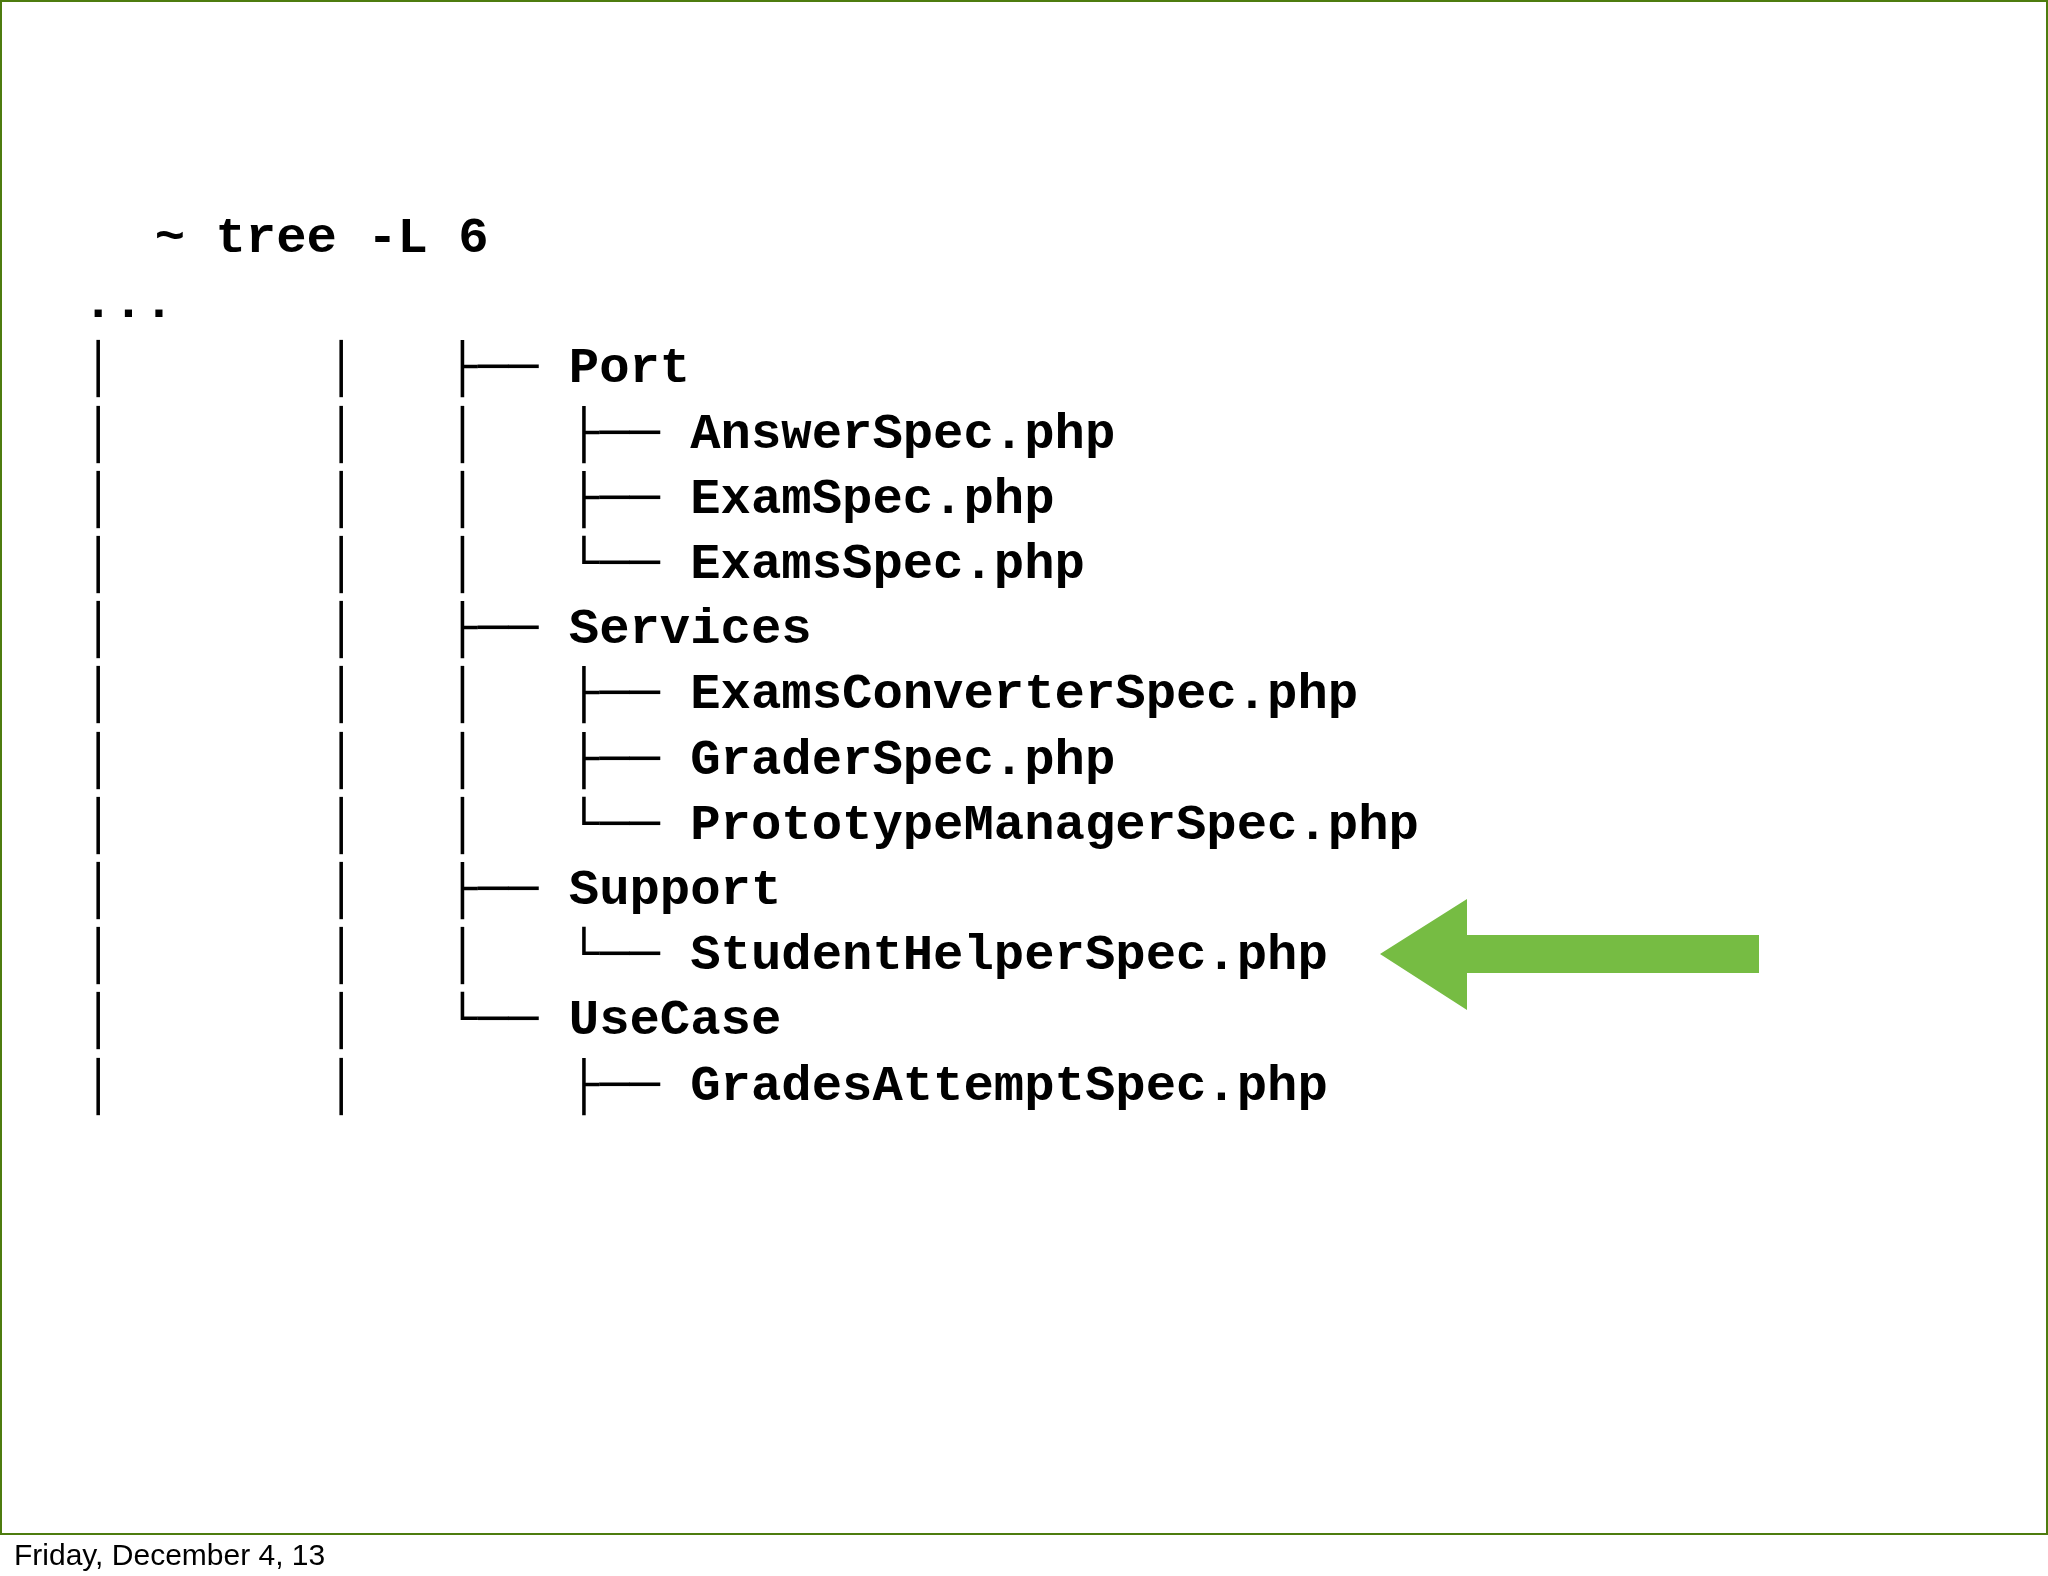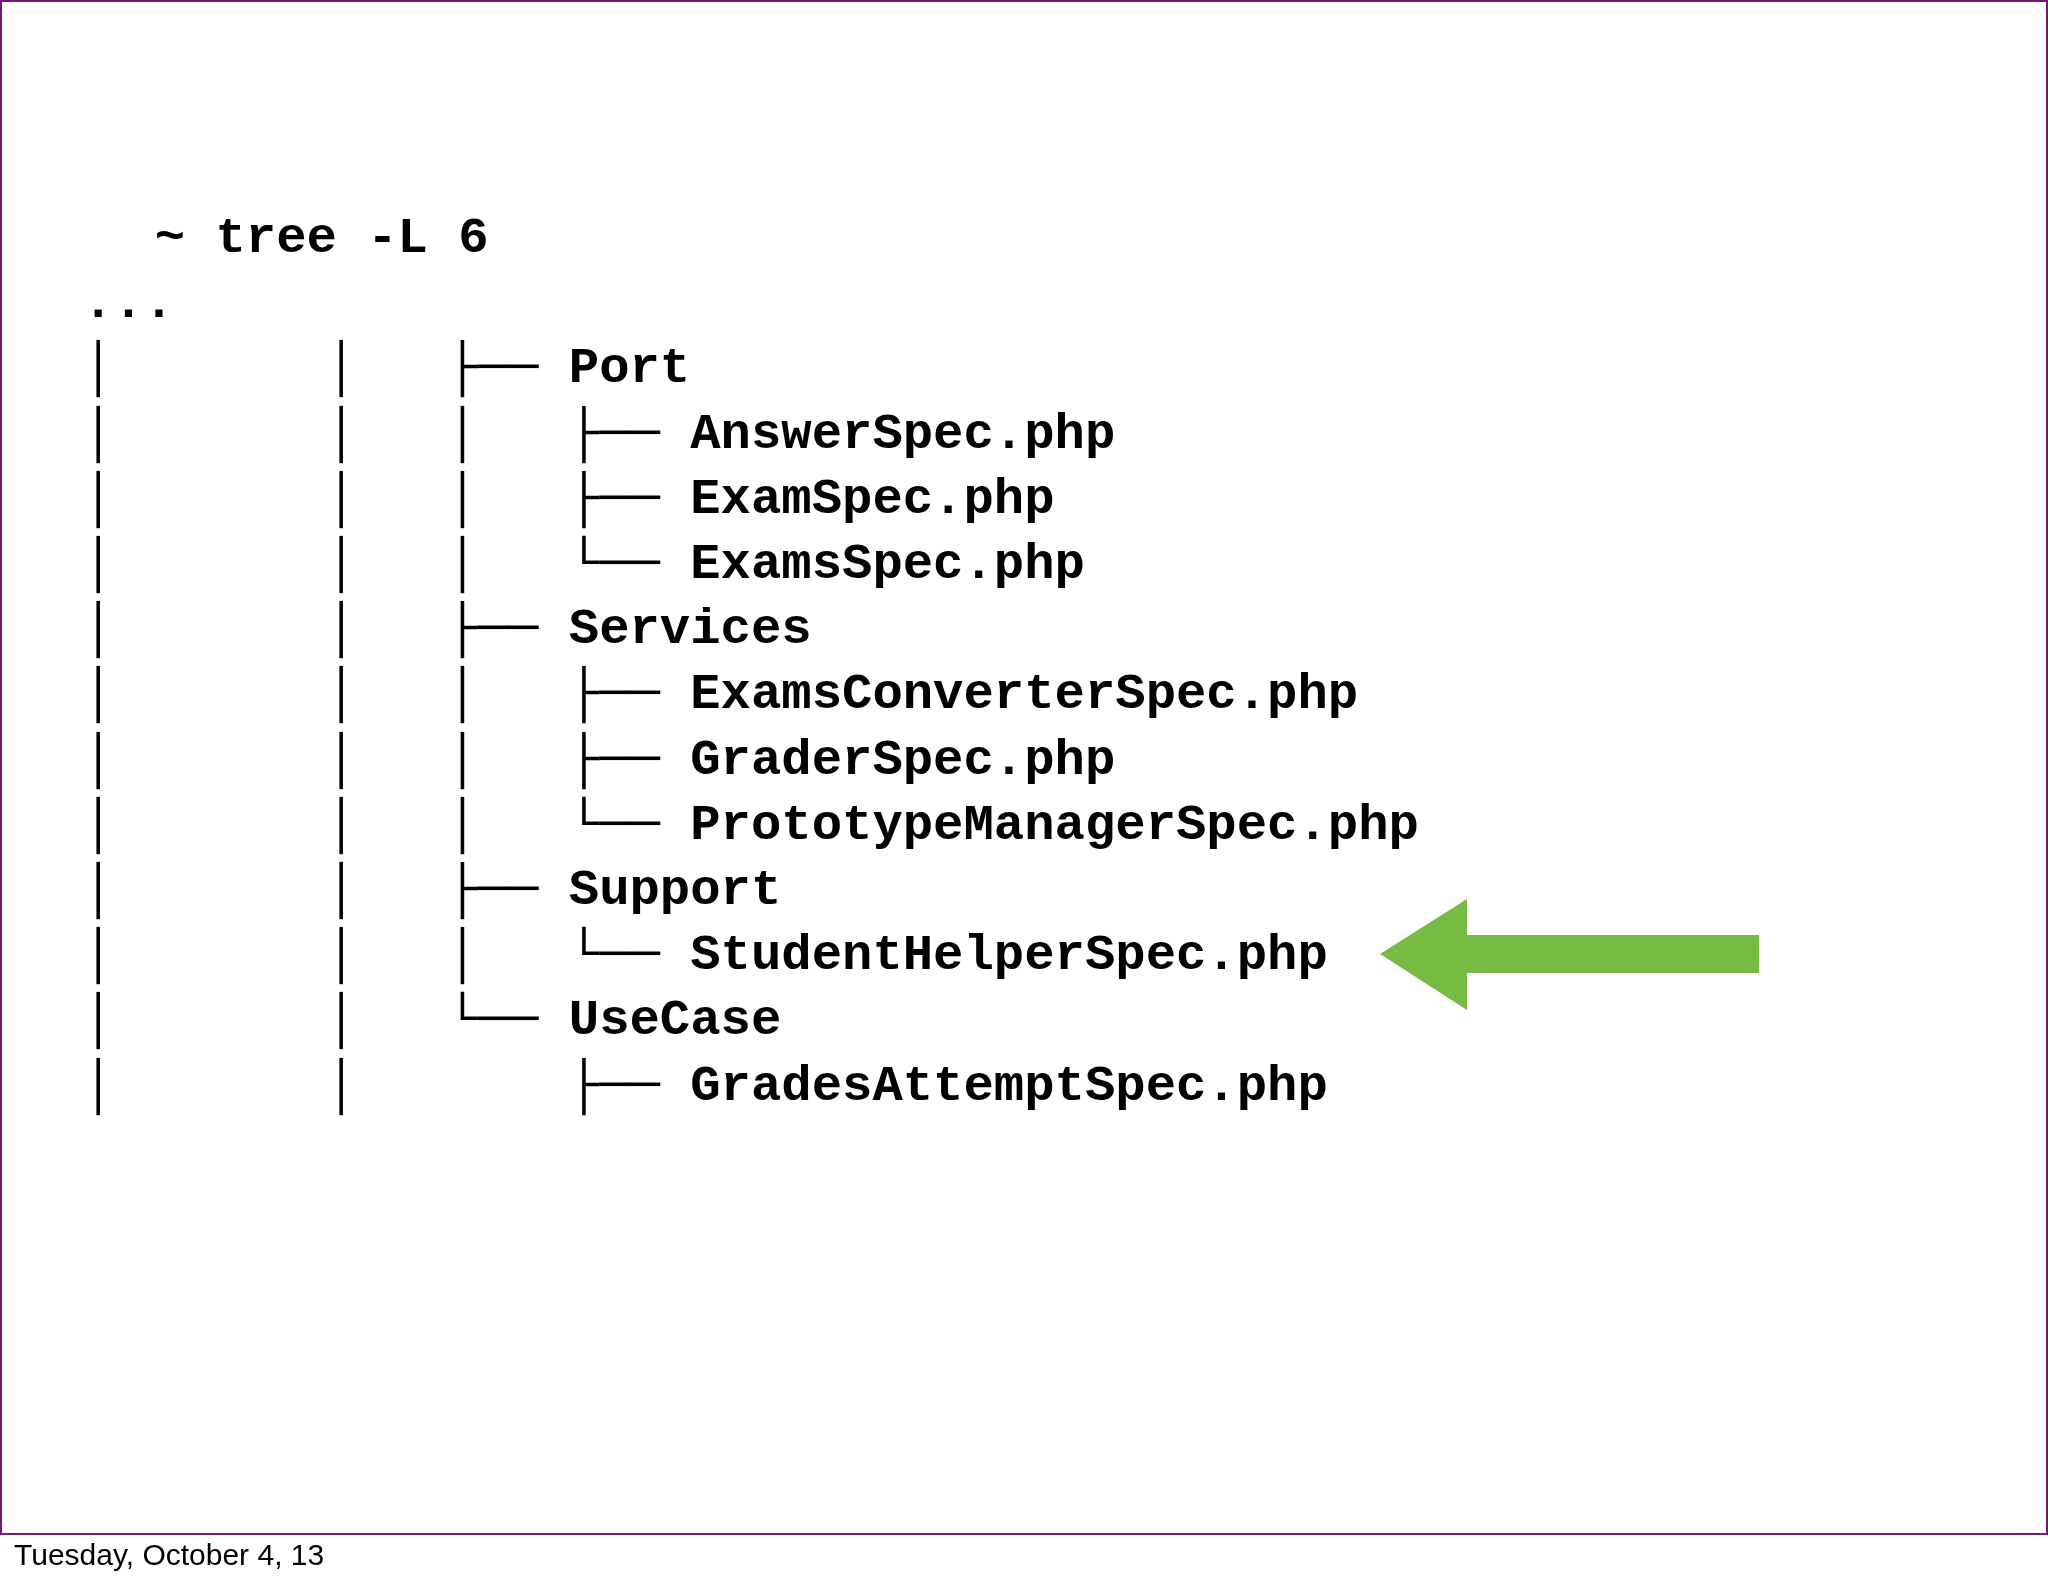--- a/index.html
+++ b/index.html
@@ -14,21 +14,21 @@
     font-family: "Liberation Sans", sans-serif;
     overflow: hidden;
   }
   .slide {
     position: absolute;
     left: 0;
     top: 0;
     width: 2048px;
     height: 1535px;
     box-sizing: border-box;
-    border: 2px solid #701a75;
+    border: 2px solid #4d7c0f;
     background: #ffffff;
   }
   .terminal {
     position: absolute;
     left: 81px;
     top: 204px;
     margin: 0;
     font-family: "Liberation Mono", "DejaVu Sans Mono", monospace;
     font-size: 50.6px;
     line-height: 65.2px;
@@ -79,13 +79,13 @@
 │       │   │   └── StudentHelperSpec.php
 │       │   └── UseCase
 │       │       ├── GradesAttemptSpec.php</span></pre>
 
   <svg class="arrow" viewBox="0 0 380 112" xmlns="http://www.w3.org/2000/svg" aria-hidden="true">
     <polygon points="0,55 87,0 87,36 379,36 379,74 87,74 87,111" fill="#76BC43"></polygon>
   </svg>
 
 </div>
 
-<div class="footer-date">Tuesday, October 4, 13</div>
+<div class="footer-date">Friday, December 4, 13</div>
 
 </body></html>

